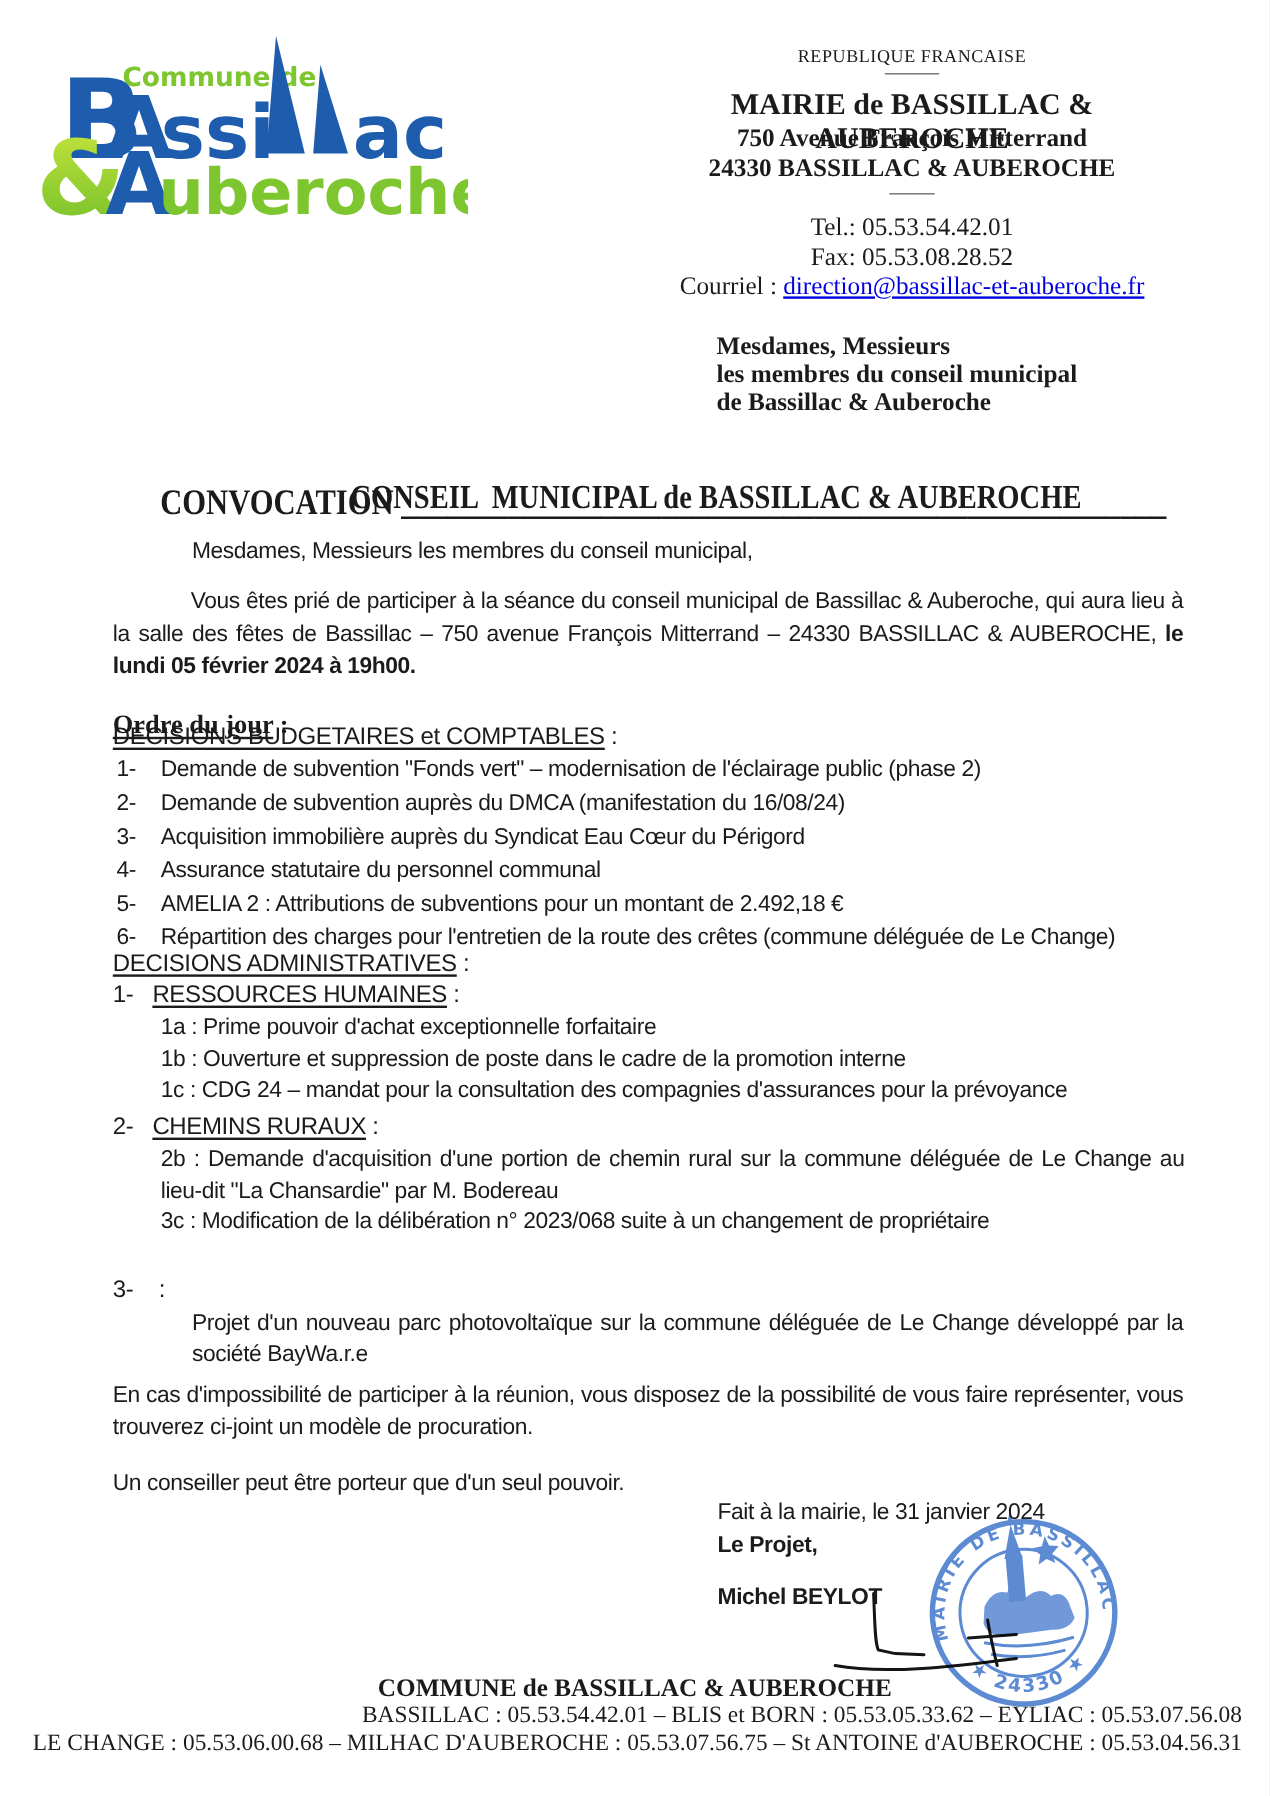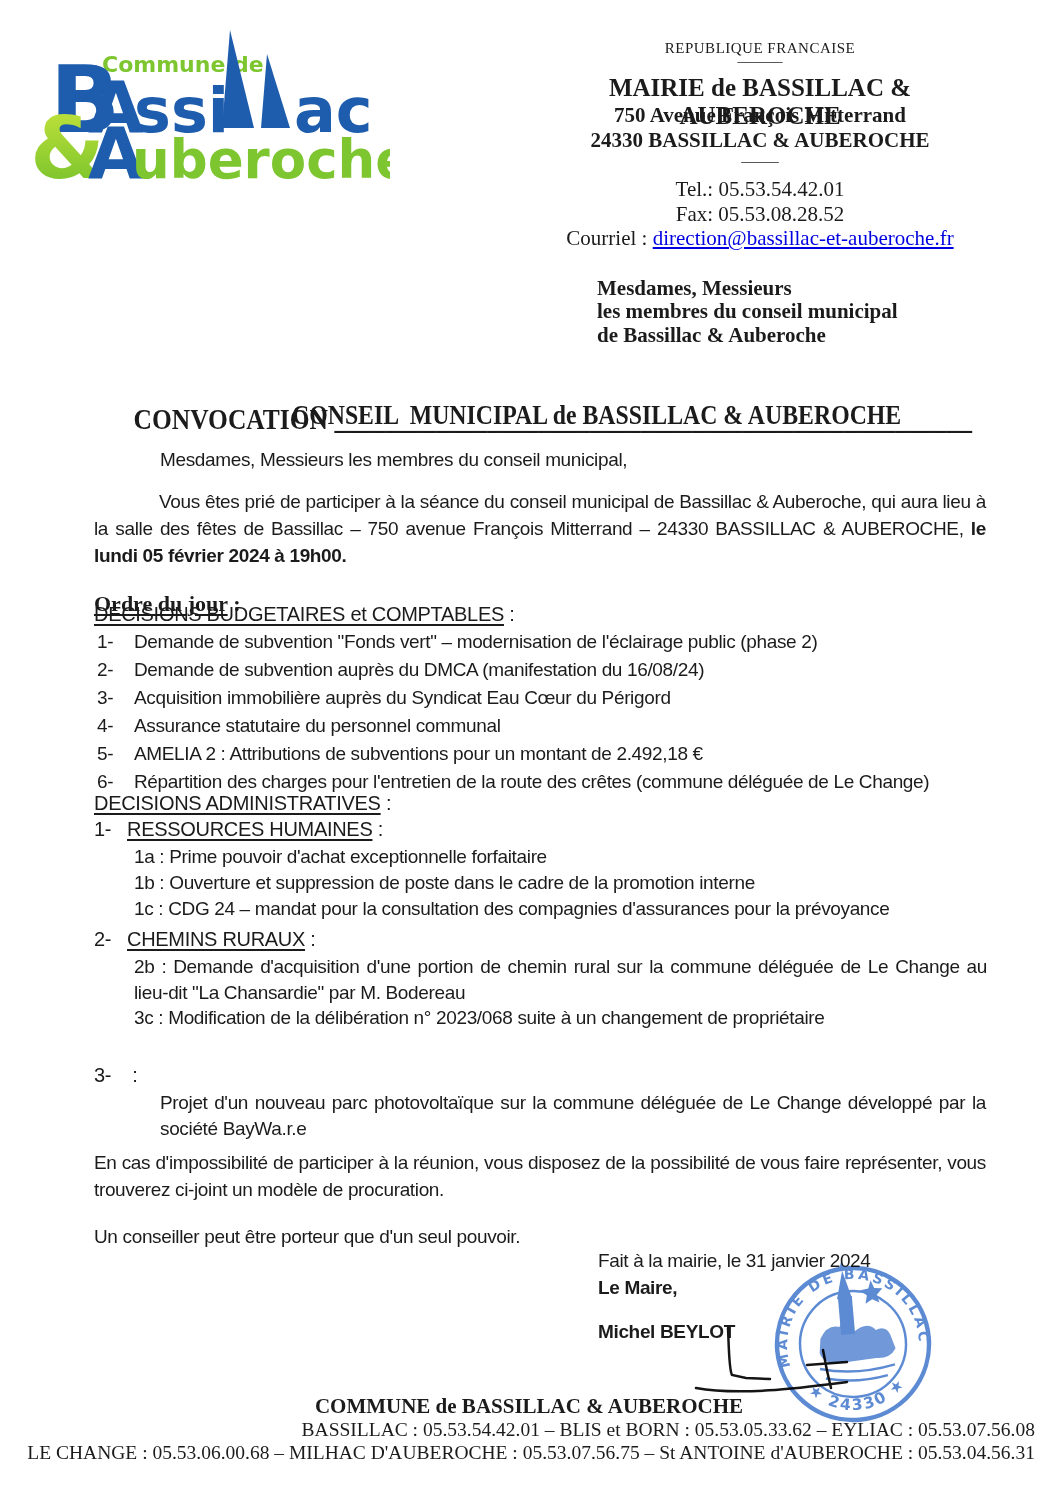--- a/index.html
+++ b/index.html
@@ -142,21 +142,21 @@
   <div class="abs row" style="left:94px;top:1064px;font-size:20px;letter-spacing:-0.3px;">
     <span class="bnum">3-</span>
     <span style="white-space:pre;"> :</span>
   </div>
   <div class="abs sans19 just" style="left:160px;top:1090px;width:826px;">Projet d'un nouveau parc photovoltaïque sur la commune déléguée de Le Change développé par la société BayWa.r.e</div>
 
   <div class="abs sans19 just" style="left:94px;top:1150px;width:892px;line-height:26.5px;">En cas d'impossibilité de participer à la réunion, vous disposez de la possibilité de vous faire représenter, vous trouverez ci-joint un modèle de procuration.</div>
   <div class="abs sans19" style="left:94px;top:1204px;width:892px;margin-top:20px;">Un conseiller peut être porteur que d'un seul pouvoir.</div>
 
   <div class="abs sans19" style="left:598px;top:1248px;">Fait à la mairie, le 31 janvier 2024</div>
-  <div class="abs sans19 b" style="left:598px;top:1275px;">Le Maire,</div>
+  <div class="abs sans19 b" style="left:598px;top:1275px;">Le Projet,</div>
   <div class="abs sans19 b" style="left:598px;top:1319px;">Michel BEYLOT</div>
 
   <div class="abs serif ctr" style="left:23px;top:1394px;width:1012px;">
     <div class="footer1 b">COMMUNE de BASSILLAC &amp; AUBEROCHE</div>
     <div class="footer2">BASSILLAC : 05.53.54.42.01 – BLIS et BORN : 05.53.05.33.62 – EYLIAC : 05.53.07.56.08</div>
     <div class="footer2">LE CHANGE : 05.53.06.00.68 – MILHAC D'AUBEROCHE : 05.53.07.56.75 – St ANTOINE d'AUBEROCHE : 05.53.04.56.31</div>
   </div>
 
   <svg class="abs" viewBox="0 0 170 75" style="left:690px;top:1322px;width:170px;height:75px;">
     <path class="sig" d="M38,6 C39,28 39,48 42,53 L56,56 L80,57"></path>

